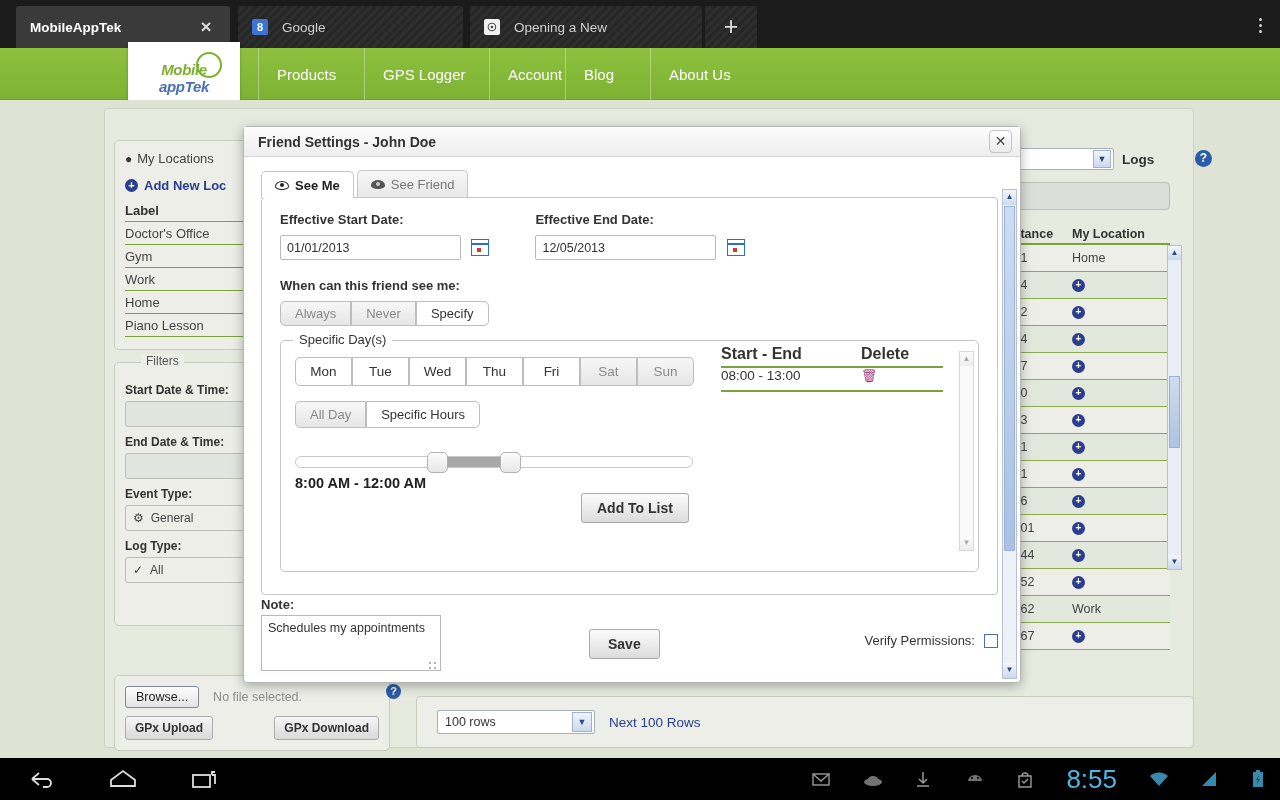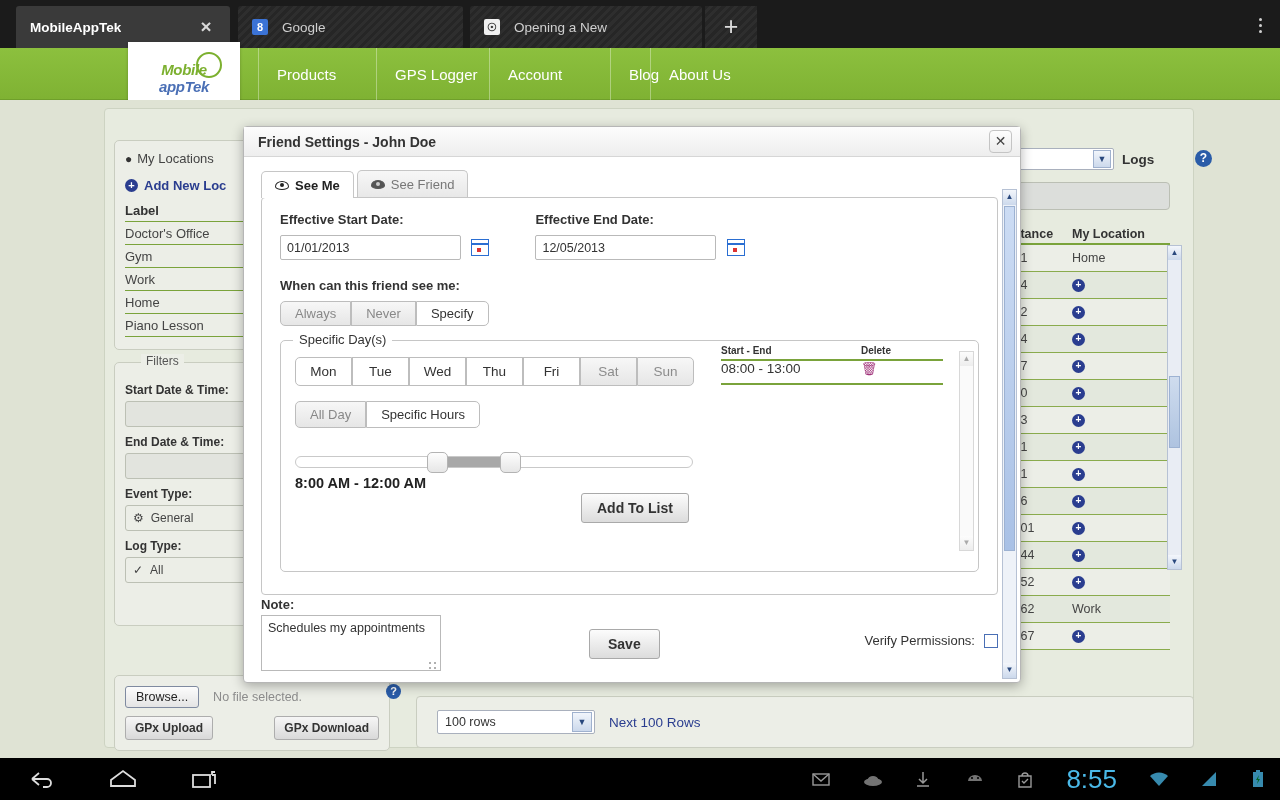--- a/index.html
+++ b/index.html
@@ -335,21 +335,21 @@
   }
   #time-text { font-size: 14.5px; font-weight: bold; color: #222; margin-top: 7px; }
   #addtolist {
     position: absolute; left: 300px; top: 152px;
     background: linear-gradient(#fcfcfc,#dcdcdc); border: 1px solid #a9a9a9;
     border-radius: 3px; font-size: 14px; font-weight: bold; color: #333;
     padding: 6px 15px;
   }
   #se-table { position: absolute; left: 440px; top: 4px; width: 222px; }
   #se-head {
-    display: flex; font-size: 10px; font-weight: bold; color: #333;
+    display: flex; font-size: 16px; font-weight: bold; color: #333;
     border-bottom: 2px solid #7aa33b; padding-bottom: 3px;
   }
   #se-head .c1 { width: 140px; }
   .se-row {
     display: flex; align-items: flex-start; font-size: 13.5px; color: #333;
     border-bottom: 2px solid #7aa33b; height: 24px;
   }
   .se-row .c1 { width: 140px; }
   .trash { color: #a0327a; font-size: 13px; }
   #inner-scroll {
@@ -446,23 +446,23 @@
       </div>
   </div>
 
   <div id="site-nav">
     <div id="logo-badge">
       <div class="lgdot"></div>
       <div class="lg1">Mobile</div>
       <div class="lg2">appTek</div>
     </div>
     <a class="nav-link" style="left:258px;">Products</a>
-    <a class="nav-link" style="left:376px;">GPS Logger</a>
+    <a class="nav-link" style="left:364px;">GPS Logger</a>
     <a class="nav-link" style="left:489px;">Account</a>
-    <a class="nav-link" style="left:610px;">Blog</a>
+    <a class="nav-link" style="left:565px;">Blog</a>
     <a class="nav-link" style="left:650px;">About Us</a>
     <div id="search-wrap">
       <input id="search-input" placeholder="Search" style="">
       <span id="search-icon">⚲</span>
     </div>
     <div id="logout-btn">Logout</div>
   </div>
 
   <div id="page-bg"></div>
   <div id="content-card"></div>

